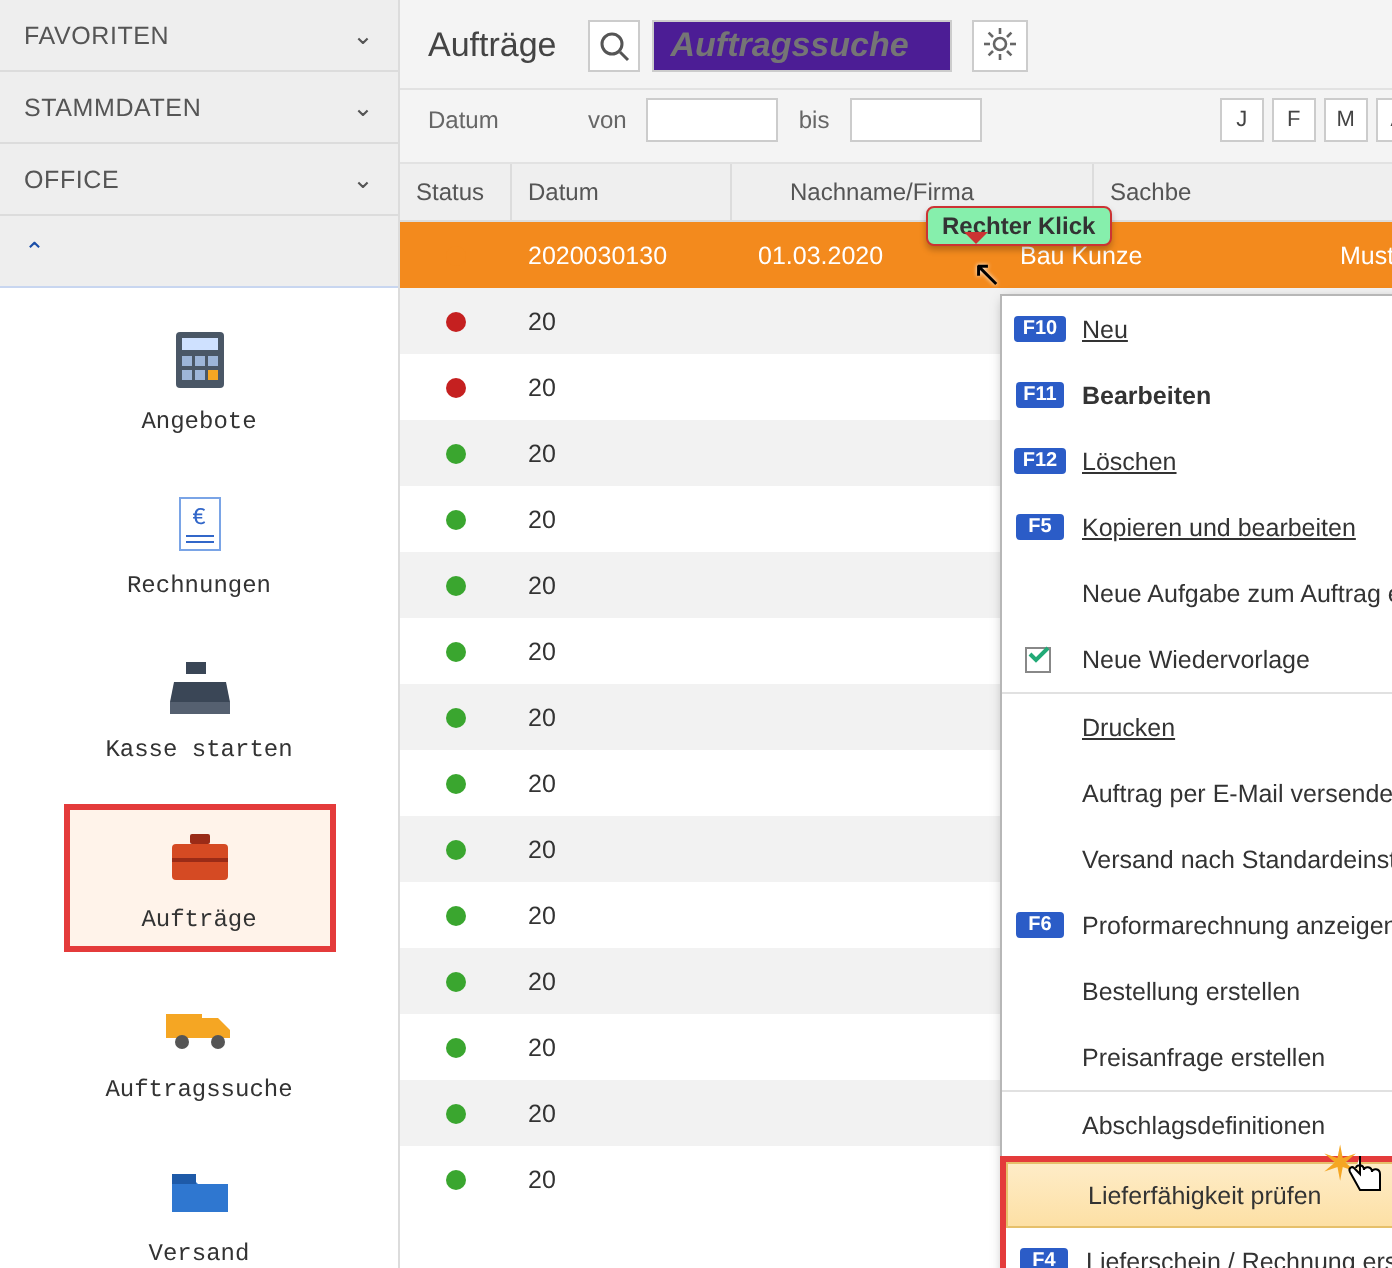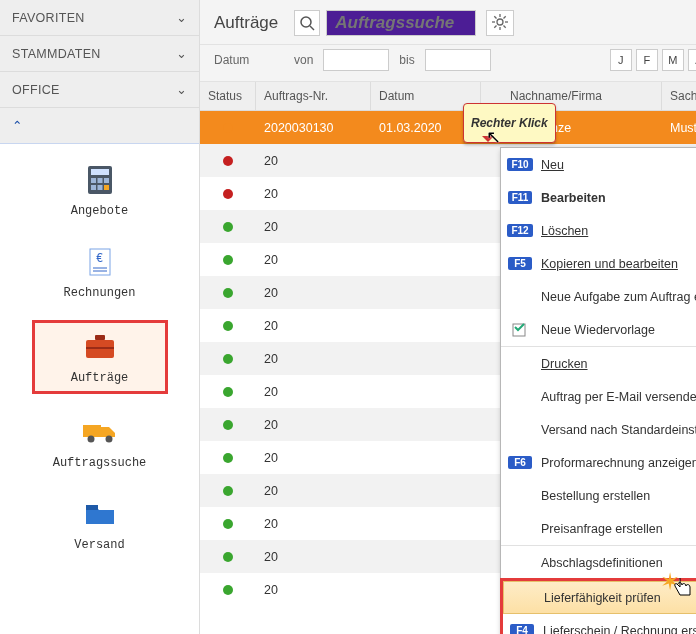--- a/index.html
+++ b/index.html
@@ -133,28 +133,27 @@
     display:inline-block;
   }
   .dot.red    { background: #c52020; }
   .dot.green  { background: #3aa62f; }
   .dot.orange { background: #f38a1d; }
   .c-status-cell { width:56px; display:flex; align-items:center; justify-content:center;}
   
   .tooltip {
     position: absolute;
     top: 103px; left: 263px;
-    background: #fef9c3;
+    background: #86efac;
     border: 1px solid #c33;
     border-radius: 4px;
-    padding: 12px 7px;
+    padding: 2px 7px;
     font-size: 12px; font-weight: 600;
     box-shadow: 0 2px 3px rgba(0,0,0,.25);
     z-index: 30;
-    font-style: italic;
   }
   .tooltip::after{
     content:""; position:absolute; bottom:-6px; left:18px;
     border:6px solid transparent; border-top-color:#c33;
   }
   .cursor-default { position:absolute; top:126px; left:286px; z-index:31; font-size:18px; color:#000; text-shadow:0 0 2px #fff;}
   .ctx {
     position: absolute;
     top: 147px; left: 300px;
     width: 360px;
@@ -235,20 +234,30 @@
       <div class="sb-item">
         <span class="sb-icon">
           <svg width="30" height="32" viewBox="0 0 30 32">
               <rect x="5" y="3" width="20" height="26" fill="#fff" stroke="#7aa4e6"></rect>
               <text x="11" y="16" font-size="12" fill="#3267c9">€</text>
               <line x1="8" y1="22" x2="22" y2="22" stroke="#3267c9"></line>
               <line x1="8" y1="25" x2="22" y2="25" stroke="#3267c9"></line>
             </svg>
         </span>
         <span>Rechnungen</span>
+      </div>
+      <div class="sb-item">
+        <span class="sb-icon">
+          <svg width="34" height="30" viewBox="0 0 34 30">
+              <rect x="10" y="2" width="10" height="6" fill="#3a4656"></rect>
+              <path d="M4 12 h26 l2 10 h-30 z" fill="#3a4656"></path>
+              <rect x="2" y="22" width="30" height="6" fill="#556070"></rect>
+            </svg>
+        </span>
+        <span>Kasse starten</span>
       </div>
       <div class="sb-item selected">
         <span class="sb-icon">
           <svg width="34" height="28" viewBox="0 0 34 28">
               <rect x="12" y="2" width="10" height="5" rx="1" fill="#9a2b17"></rect>
               <rect x="3" y="7" width="28" height="18" rx="2" fill="#d54a23"></rect>
               <rect x="3" y="14" width="28" height="2" fill="#9a2b17"></rect>
             </svg>
         </span>
         <span>Aufträge</span>
@@ -317,21 +326,20 @@
       <div class="month-btns">
         <div class="mb">J</div>
         <div class="mb">F</div>
         <div class="mb">M</div>
         <div class="mb">A</div>
       </div>
     </div>
 
     <div class="grid-header">
       <div class="col c-status">Status</div>
-      <div class="col c-auftrag">Auftrags-Nr.</div>
       <div class="col c-datum">Datum</div>
       <div class="col c-name">Nachname/Firma</div>
       <div class="col c-sach">Sachbe</div>
     </div>
 
     <div class="grid-body" id="grid-body">
         <div class="row selected">
           <div class="c-status-cell">
             <span class="dot orange"></span>
           </div>

